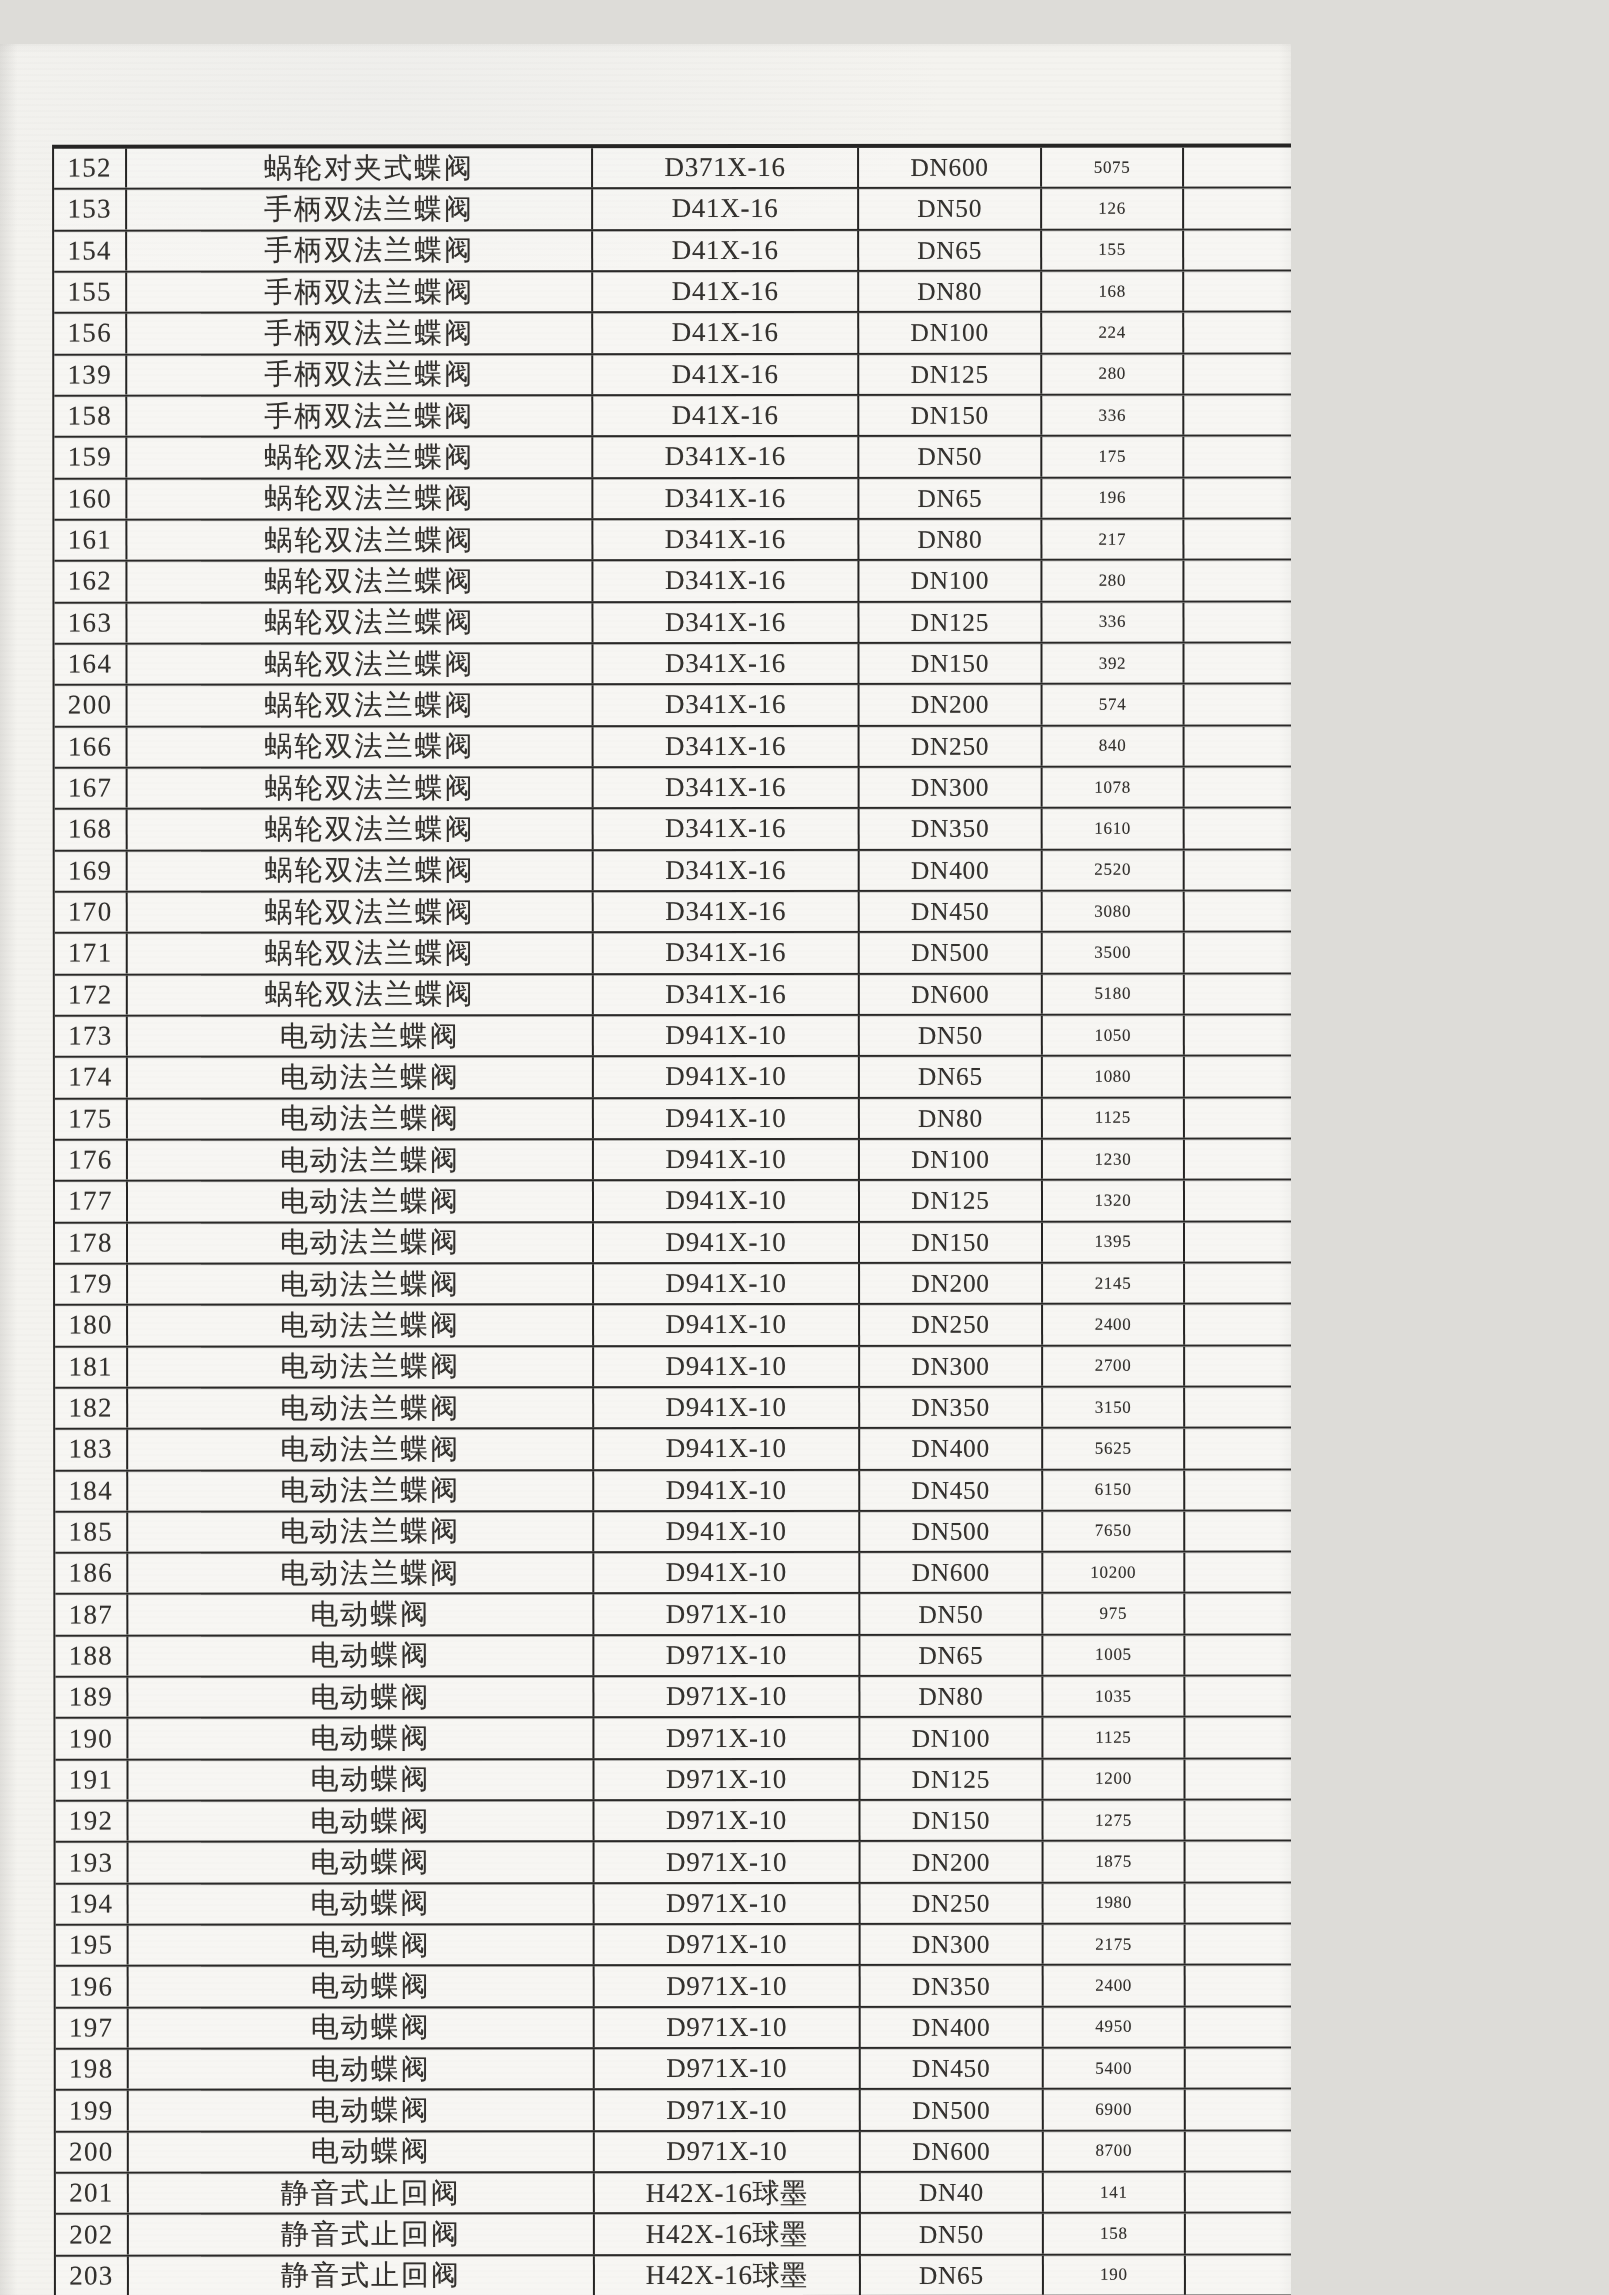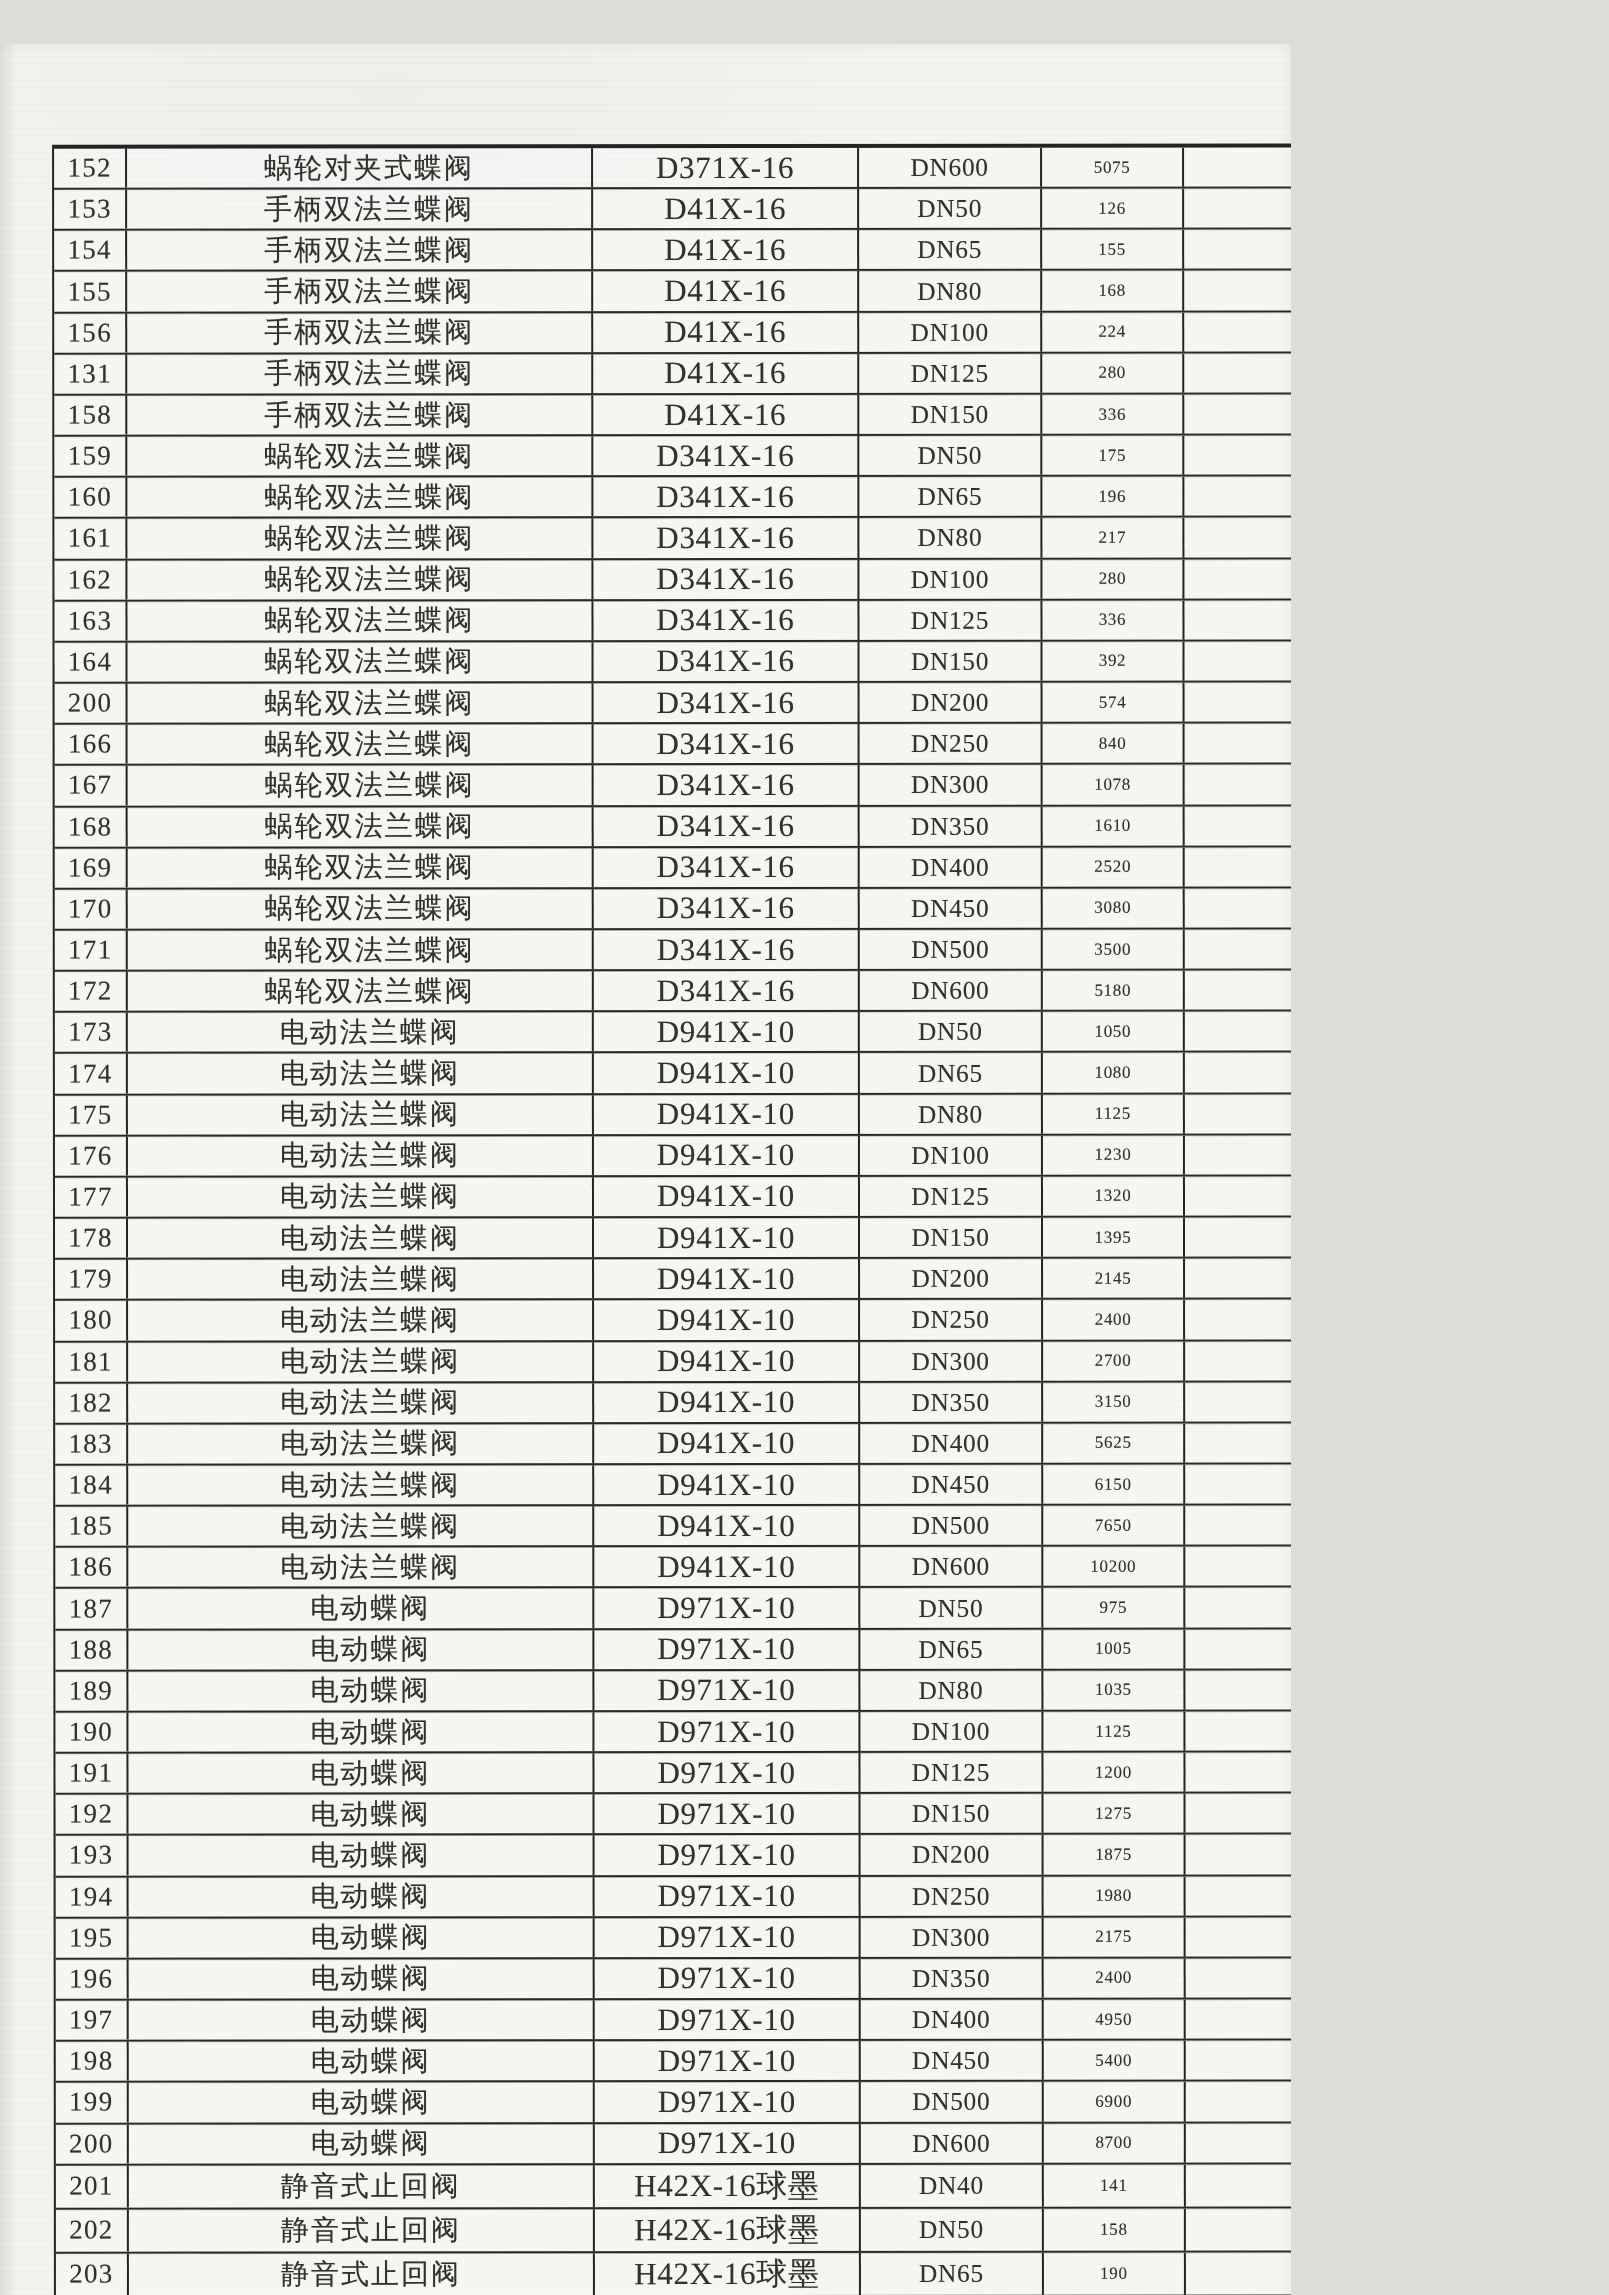--- a/index.html
+++ b/index.html
@@ -39,21 +39,21 @@
     display:flex;align-items:center;justify-content:center;
     box-sizing:border-box;
     border-right:2px solid #252423;
     color:#33312e;
     white-space:nowrap;overflow:hidden;
     text-shadow:0 0 0.7px rgba(40,38,36,.35);
   }
   .c-note{border-right:none;}
   .c-no{font-size:27px;letter-spacing:1.3px;}
   .c-name{font-size:28px;letter-spacing:2px;padding-left:20px;}
-  .c-model{font-size:31px;letter-spacing:0.7px;}
+  .c-model{font-size:27px;letter-spacing:0.7px;}
   .c-size{font-size:25.4px;letter-spacing:0.7px;}
   .c-price{font-size:17px;letter-spacing:0.7px;}
   .footer{
     position:absolute;left:0;top:2243px;width:1577px;
     text-align:center;
     font-size:29px;letter-spacing:5.3px;
     color:#2f2d2a;
     text-shadow:0 0 0.7px rgba(40,38,36,.3);
   }
 </style>
@@ -97,21 +97,21 @@
   </div>
         <div class="row">
     <div class="cell c-no">156</div>
     <div class="cell c-name">手柄双法兰蝶阀</div>
     <div class="cell c-model">D41X-16</div>
     <div class="cell c-size">DN100</div>
     <div class="cell c-price">224</div>
     <div class="cell c-note"></div>
   </div>
         <div class="row">
-    <div class="cell c-no">131</div>
+    <div class="cell c-no">139</div>
     <div class="cell c-name">手柄双法兰蝶阀</div>
     <div class="cell c-model">D41X-16</div>
     <div class="cell c-size">DN125</div>
     <div class="cell c-price">280</div>
     <div class="cell c-note"></div>
   </div>
         <div class="row">
     <div class="cell c-no">158</div>
     <div class="cell c-name">手柄双法兰蝶阀</div>
     <div class="cell c-model">D41X-16</div>

